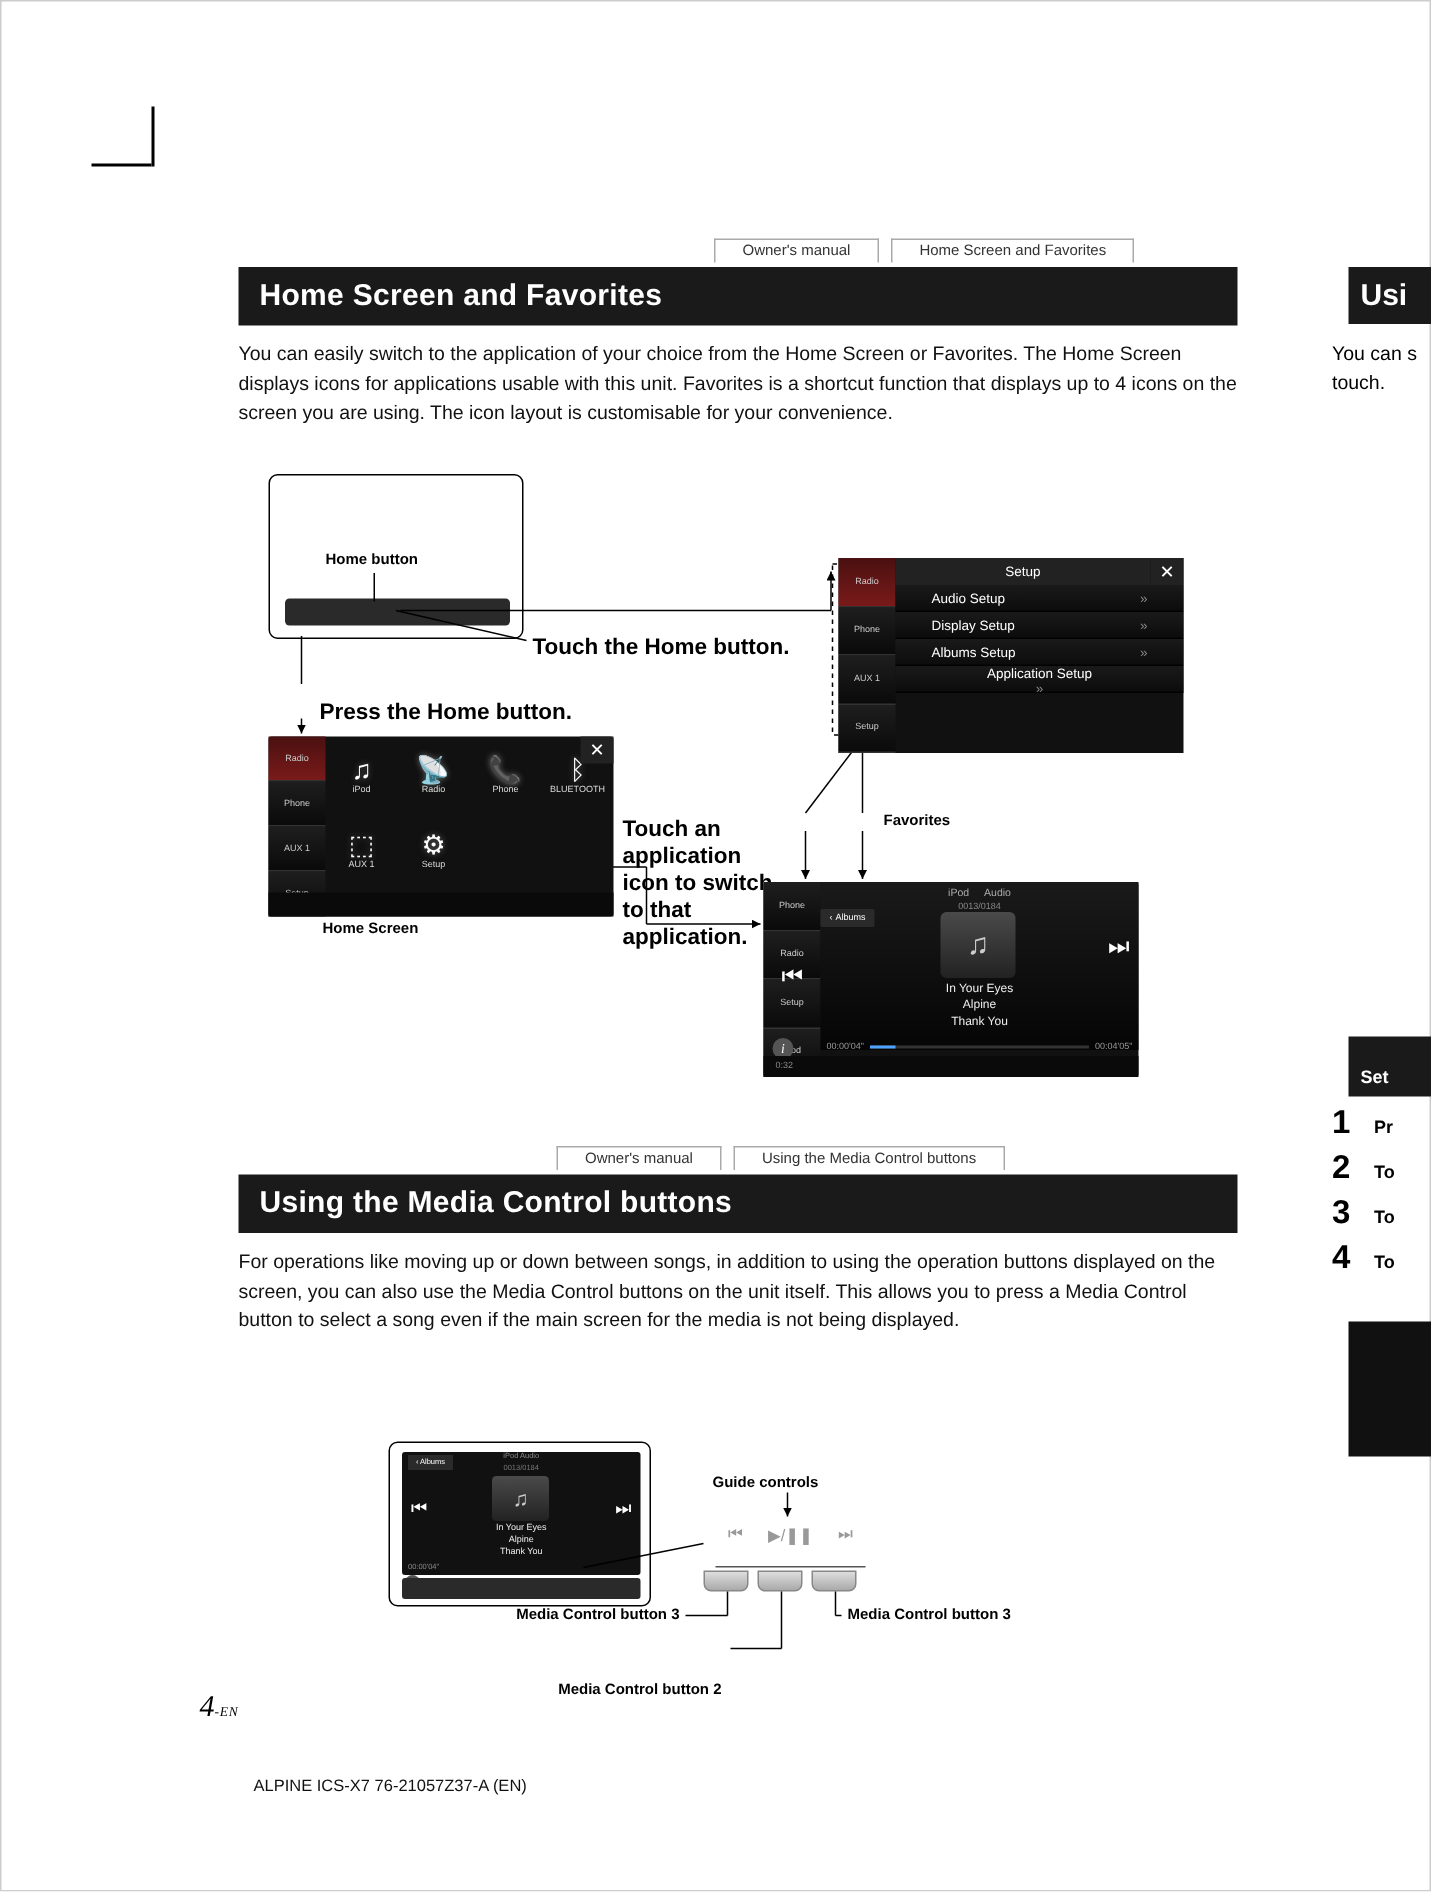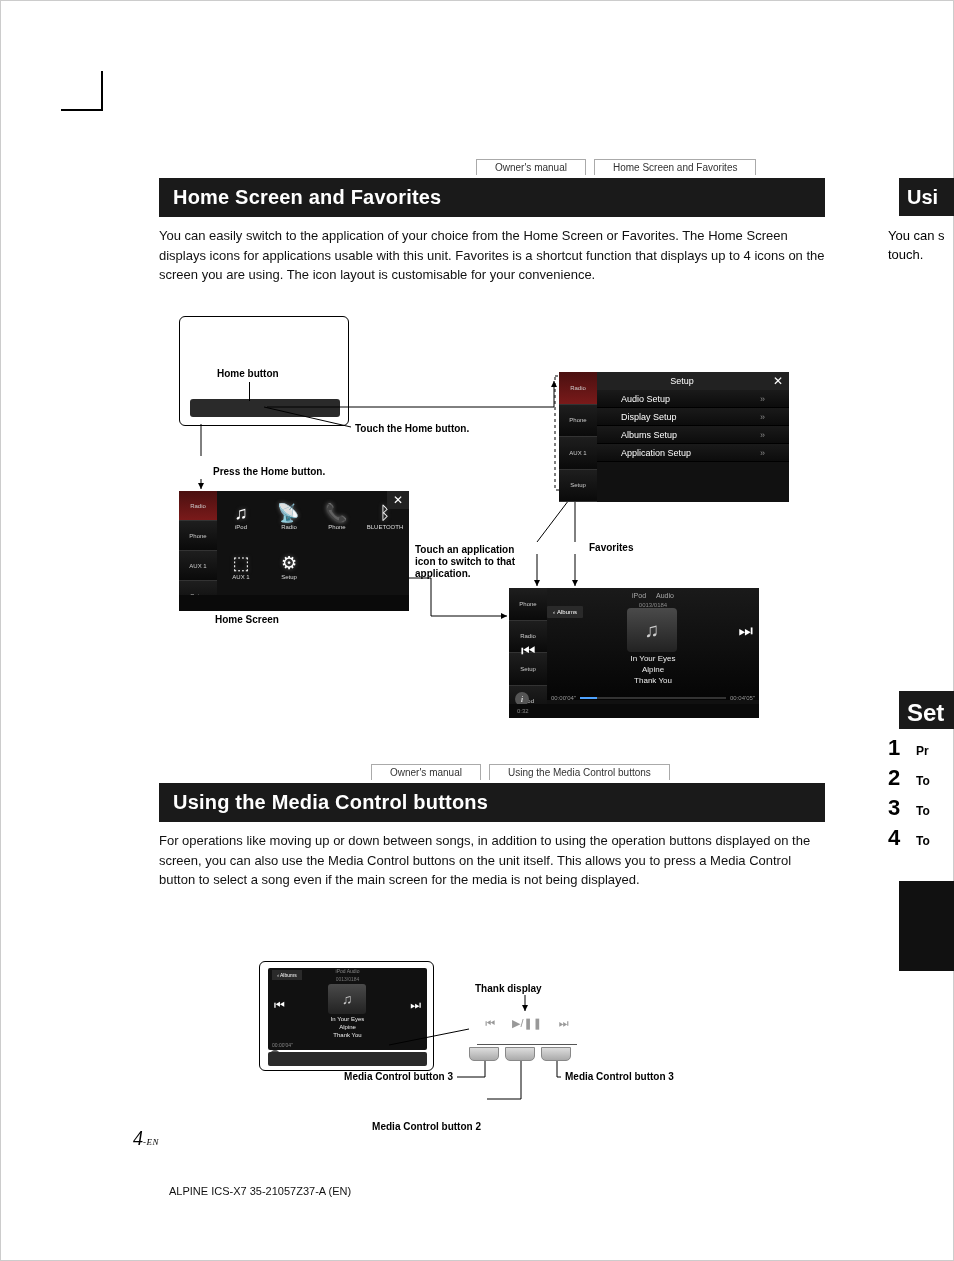--- a/index.html
+++ b/index.html
@@ -83,21 +83,21 @@
     border-radius: 3px;
   }
   .callout-label {
     position: absolute;
     font-size: 10px;
     font-weight: 700;
     color: #000;
   }
   .callout-text {
     position: absolute;
-    font-size: 10px;
+    font-size: 15px;
     font-weight: 700;
     color: #000;
     line-height: 1.2;
   }
   .line {
     position: absolute;
     background: #000;
   }
   .home-screen-box {
     position: absolute;
@@ -322,21 +322,21 @@
     left: 168px; top: 1184px;
     font-size: 11px;
     color: #111;
   }
 
   
   .rcol-bar { position: absolute; left: 898px; top: 177px; width: 56px; height: 38px;
     background: #1a1a1a; color: #fff; font-weight: 800; font-size: 20px; padding: 8px 8px; overflow: hidden; }
   .rcol-txt { position: absolute; left: 887px; top: 225px; width: 67px; font-size: 13px; line-height: 1.5; overflow: hidden; white-space: nowrap; }
   .rcol-bar2 { position: absolute; left: 898px; top: 690px; width: 56px; height: 38px;
-    background: #1a1a1a; color: #fff; font-weight: 800; font-size: 24px; padding: 8px 8px; overflow: hidden; }
+    background: #1a1a1a; color: #fff; font-weight: 800; font-size: 12px; padding: 20px 8px; overflow: hidden; }
   .rcol-steps { position: absolute; left: 887px; width: 67px; overflow: hidden; white-space: nowrap; font-size: 12px; font-weight: 700; }
   .rcol-num { font-size: 22px; font-weight: 800; display: inline-block; width: 28px; }
   .right-strip {
     position: absolute; left: 898px; top: 880px; width: 56px; height: 90px;
     background: #111;
   }
 
   svg.conn { position: absolute; left: 0; top: 0; pointer-events: none; }
 </style>
 </head>
@@ -463,21 +463,21 @@
           <span class="chev">»</span>
         </div>
       <div class="setup-row" style="top:36px;">
           <span>Display Setup</span>
           <span class="chev">»</span>
         </div>
       <div class="setup-row" style="top:54px;">
           <span>Albums Setup</span>
           <span class="chev">»</span>
         </div>
-      <div class="setup-row" style="top:72px;">
+      <div class="setup-row" style="top:72px;flex-direction:column;">
           <span>Application Setup</span>
           <span class="chev">»</span>
         </div>
     </div>
 
     <div class="faves-box">
       <div class="hs-left fv-left">
         <div class="mini">
             <span>Phone</span>
           </div>
@@ -543,21 +543,21 @@
         <div style="position:absolute; left:6px; top:30px; color:#fff; font-size:12px;">⏮</div>
         <div style="position:absolute; right:6px; top:30px; color:#fff; font-size:12px;">⏭</div>
         <div style="position:absolute; left:0; top:48px; width:100%; text-align:center; font-size:6px; color:#eee;">In Your Eyes</div>
         <div style="position:absolute; left:0; top:56px; width:100%; text-align:center; font-size:6px; color:#eee;">Alpine</div>
         <div style="position:absolute; left:0; top:64px; width:100%; text-align:center; font-size:6px; color:#eee;">Thank You</div>
         <div style="position:absolute; left:4px; bottom:2px; font-size:5px; color:#888;">00:00'04"</div>
         <div style="position:absolute; left:2px; bottom:-10px; width:10px; height:10px; border-radius:50%; background:#555; color:#fff; font-size:7px; font-style:italic; display:flex;align-items:center;justify-content:center;">i</div>
       </div>
       <div class="btnbar"></div>
     </div>
-    <div class="callout-label" style="left:216px; top:22px;">Thank display</div>
+    <div class="callout-label" style="left:216px; top:22px;">Guide controls</div>
     <div class="guide-box">
       <span>⏮</span>
       <span>▶/❚❚</span>
       <span>⏭</span>
     </div>
     <div class="hw-btns">
       <div class="hw-btn"></div>
       <div class="hw-btn"></div>
       <div class="hw-btn"></div>
     </div>
@@ -594,14 +594,14 @@
   <div class="rcol-bar2">Set</div>
   <div class="rcol-steps" style="top:734px;"><span class="rcol-num">1</span><span>Pr</span></div>
   <div class="rcol-steps" style="top:764px;"><span class="rcol-num">2</span><span>To</span></div>
   <div class="rcol-steps" style="top:794px;"><span class="rcol-num">3</span><span>To</span></div>
   <div class="rcol-steps" style="top:824px;"><span class="rcol-num">4</span><span>To</span></div>
   <div class="right-strip"></div>
 
   <div class="page-num">
     <span>4</span><span class="page-suffix">-EN</span>
   </div>
-  <div class="footer">ALPINE ICS-X7 35-21057Z37-A (EN)</div>
+  <div class="footer">ALPINE ICS-X7 76-21057Z37-A (EN)</div>
 </div>
 
 </body></html>

